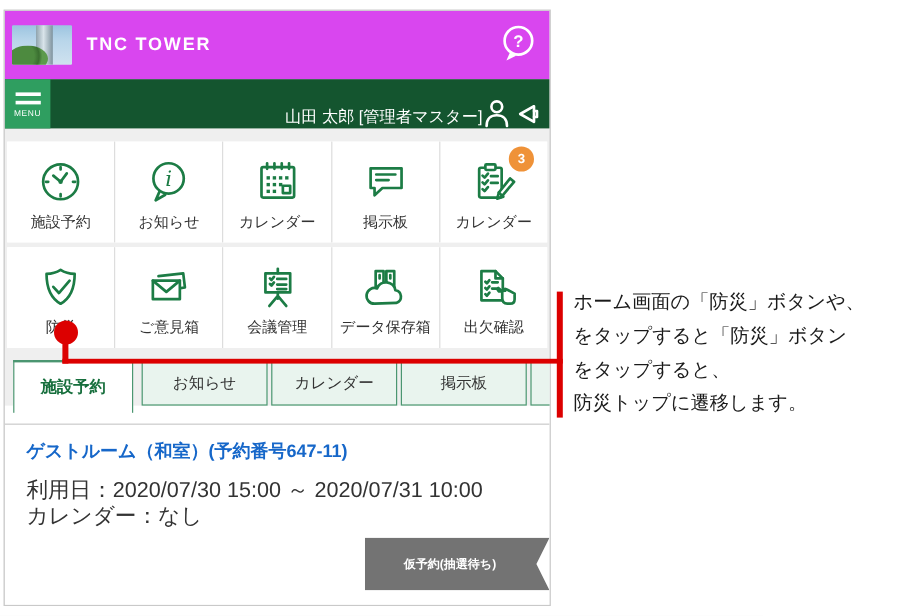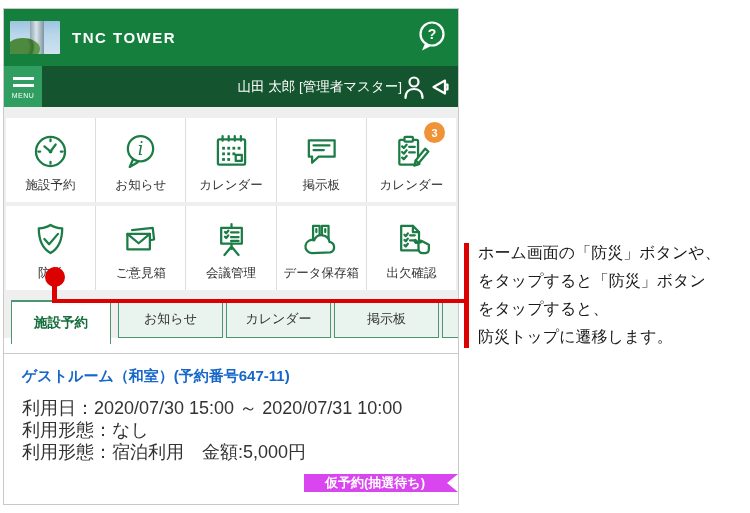--- a/index.html
+++ b/index.html
@@ -5,41 +5,41 @@
   * { margin:0; padding:0; box-sizing:border-box; }
   html,body { width:750px; height:513px; overflow:hidden; background:#fff;
               font-family:"Liberation Sans", sans-serif; }
   body { position:relative; }
 
   
   .panel { position:absolute; left:3px; top:8px; width:456px; height:497px;
            background:#efefef; border:1px solid #c9c9c9; overflow:hidden; }
 
   
-  .header { height:57px; background:#15803d; display:flex; align-items:center; position:relative; }
+  .header { height:57px; background:#d946ef; display:flex; align-items:center; position:relative; }
   .logo { width:50px; height:33px; margin-left:6px; border-radius:1px;
           background:
             linear-gradient(180deg, #9cc4e0 0%, #b9d6ea 40%, #cfe2ef 100%);
           position:relative; overflow:hidden; }
   .logo:before { content:""; position:absolute; left:20px; top:0; width:14px; height:33px;
                  background:linear-gradient(90deg,#8fa3ad,#d9e4ea 45%,#7e939e); }
   .logo:after { content:""; position:absolute; left:-4px; bottom:-6px; width:34px; height:22px;
                 background:radial-gradient(circle at 30% 40%, #4d8a3f 0 45%, #3a6f30 60%, transparent 70%),
                            radial-gradient(circle at 70% 70%, #5d9a4c 0 50%, transparent 65%);
                 border-radius:50%; }
   .app-title { color:#fff; font-weight:bold; font-size:15px; letter-spacing:1.5px; margin-left:12px; }
   .help-btn { position:absolute; right:10px; top:11px; width:32px; height:34px; cursor:pointer; }
 
   
   .navbar { height:41px; background:#14552f; display:flex; align-items:center; position:relative; }
   .menu-btn { width:38px; height:41px; background:#2f9e60; display:flex; flex-direction:column;
               align-items:center; justify-content:center; cursor:pointer; }
   .menu-bar { width:21px; height:3px; background:#fff; margin:2px 0; }
   .menu-label { color:#fff; font-size:7px; letter-spacing:.5px; margin-top:3px; }
-  .nav-right { position:absolute; right:8px; top:0; height:41px; display:flex; align-items:center; gap:0; }
+  .nav-right { position:absolute; right:8px; top:0; height:41px; display:flex; align-items:flex-end; gap:0; }
   .user-name { color:#fff; font-size:13.5px; }
 
   
   .grid { margin:11px 2px 0 2px; }
   .grid-row { display:flex; background:#fff; }
   .grid-row + .grid-row { margin-top:4px; }
   .cell { flex:1; height:84px; display:flex; flex-direction:column; align-items:center;
           justify-content:flex-end; padding-bottom:8px; position:relative; cursor:pointer; background:#fff; }
   .cell + .cell { border-left:1px solid #ddd; }
   .cell svg.app-icon { width:45px; height:45px; margin-bottom:3px; }
@@ -60,23 +60,23 @@
   .tab.t2 { left:222px; width:105px; }
   .tab.t3 { left:330px; width:105px; }
   .tab.partial { left:438px; width:30px; }
 
   
   .content-card { height:152px; background:#fff; border-top:1px solid #ccc; position:relative;
                   padding:13px 18px 0 18px; }
   .reservation-link { display:inline-block; color:#1667c9; font-weight:bold; font-size:15px;
                       margin-bottom:11px; cursor:pointer; }
   .detail { font-size:18px; color:#333; line-height:22px; }
-  .ribbon { position:absolute; right:0; bottom:13px; width:154px; height:18px; background:#d946ef;
+  .ribbon { position:absolute; right:0; bottom:13px; width:154px; height:44px; background:#737373;
             clip-path:polygon(0 0, 100% 0, calc(100% - 11px) 50%, 100% 100%, 0 100%);
-            color:#fff; font-weight:bold; font-size:13px; display:flex; align-items:center;
+            color:#fff; font-weight:bold; font-size:10px; display:flex; align-items:center;
             justify-content:center; padding-right:12px; }
 
   
   .red { position:absolute; background:#dc0000; z-index:10; }
   .ann-dot  { left:45px; top:267px; width:20px; height:20px; border-radius:50%; }
   .ann-stem { left:52px; top:277px; width:5px; height:26px; }
   .ann-hline{ left:52px; top:299px; width:417px; height:4px; }
   .ann-vline{ left:464px; top:243px; width:5px; height:105px; }
   .annotation-text { position:absolute; left:478px; top:239px; width:266px; z-index:10;
                      font-size:16px; line-height:28px; color:#1a1a1a; }
@@ -237,22 +237,21 @@
     </div>
     <div class="tab t3">
       <span>掲示板</span>
     </div>
     <div class="tab partial"></div>
   </div>
 
   <div class="content-card">
     <a class="reservation-link">ゲストルーム（和室）(予約番号647-11)</a>
     <div class="detail">利用日：2020/07/30 15:00 ～ 2020/07/31 10:00</div>
-    <div class="detail">利用形態：なし</div>
-    <div class="detail">利用形態：宿泊利用　金額:5,000円</div>
+    <div class="detail">カレンダー：なし</div>
     <div class="ribbon">仮予約(抽選待ち)</div>
   </div>
 
 </div>
 
 <div class="red ann-dot"></div>
 <div class="red ann-stem"></div>
 <div class="red ann-hline"></div>
 <div class="red ann-vline"></div>
 <div class="annotation-text">

